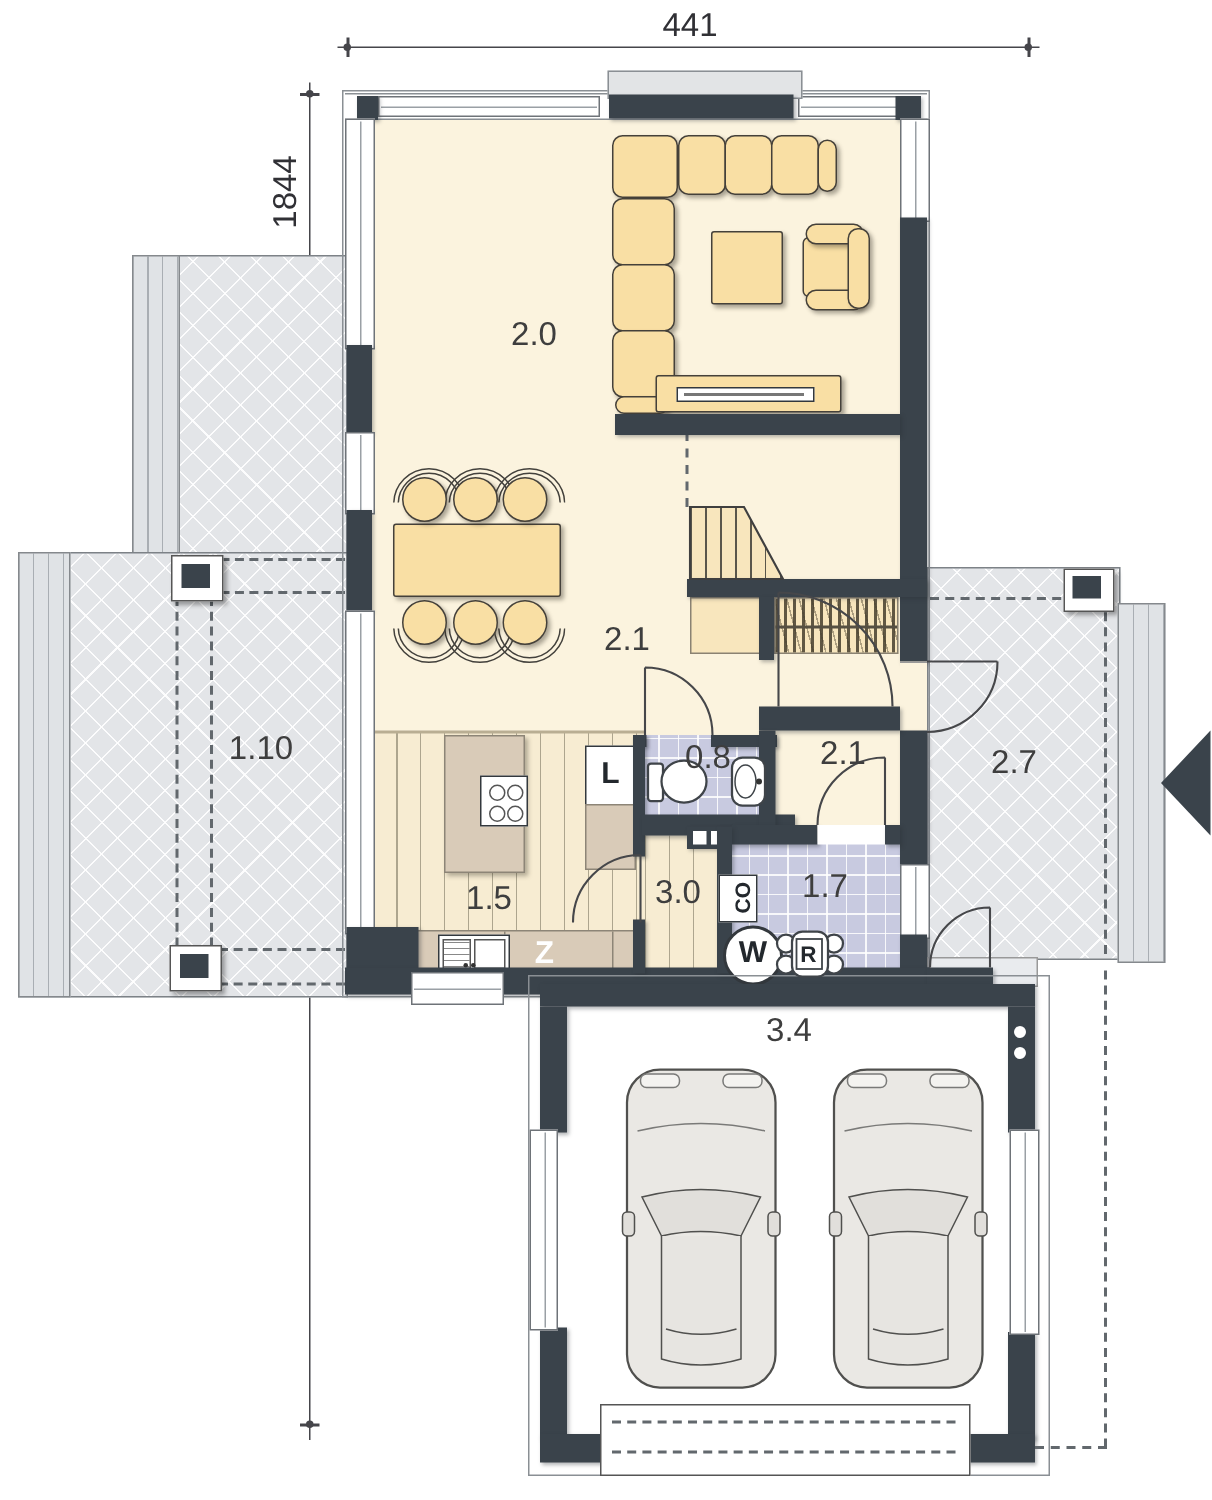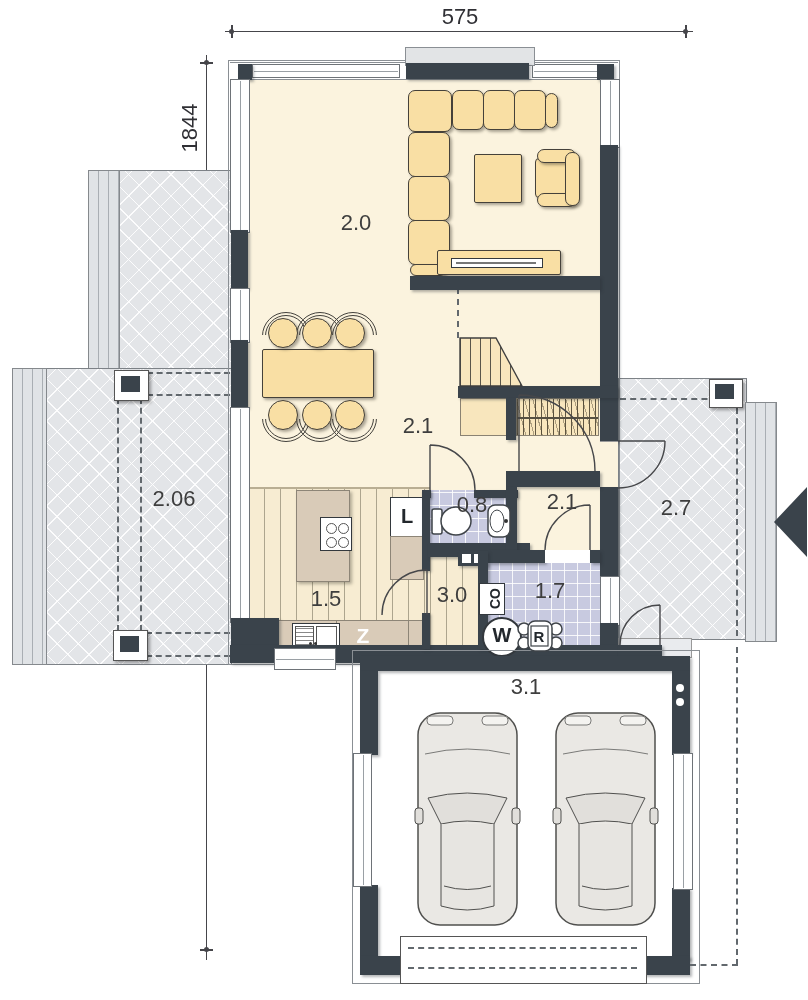--- a/index.html
+++ b/index.html
@@ -54,21 +54,21 @@
 </head>
 <body>
 
 <div class="plan">
 
   <div class="dimline-h" style="left:225px;top:31px;width:468px;"></div>
   <div class="tick" style="left:231px;top:25px;width:2px;height:13px;"></div>
   <div class="tick" style="left:685px;top:25px;width:2px;height:13px;"></div>
   <div class="dot" style="left:229px;top:29px;"></div>
   <div class="dot" style="left:683px;top:29px;"></div>
-  <div class="dimtxt" style="left:428px;top:4px;width:64px;">575</div>
+  <div class="dimtxt" style="left:428px;top:4px;width:64px;">441</div>
 
   <div class="dimline-v" style="left:206px;top:55px;height:905px;"></div>
   <div class="tick" style="left:200px;top:62px;width:13px;height:2px;"></div>
   <div class="tick" style="left:200px;top:949px;width:13px;height:2px;"></div>
   <div class="dot" style="left:204px;top:60px;"></div>
   <div class="dot" style="left:204px;top:947px;"></div>
   <div class="dimtxt" style="left:150px;top:115px;width:80px;transform:rotate(-90deg);">1844</div>
 
   <div class="hatch" style="left:88px;top:170px;width:142px;height:198px;"></div>
   <div class="band" style="left:88px;top:170px;width:30px;height:198px;"></div>
@@ -281,17 +281,17 @@
     </g>
   </svg>
 
   <div class="rl" style="left:330px;top:210px;">2.0</div>
   <div class="rl" style="left:392px;top:413px;">2.1</div>
   <div class="rl" style="left:300px;top:586px;">1.5</div>
   <div class="rl" style="left:446px;top:492px;">0.8</div>
   <div class="rl" style="left:536px;top:489px;">2.1</div>
   <div class="rl" style="left:426px;top:582px;">3.0</div>
   <div class="rl" style="left:524px;top:578px;">1.7</div>
-  <div class="rl" style="left:500px;top:674px;">3.1</div>
+  <div class="rl" style="left:500px;top:674px;">3.4</div>
   <div class="rl" style="left:650px;top:495px;">2.7</div>
-  <div class="rl" style="left:148px;top:486px;">2.06</div>
+  <div class="rl" style="left:148px;top:486px;">1.10</div>
 
 </div>
 
 </body></html>

